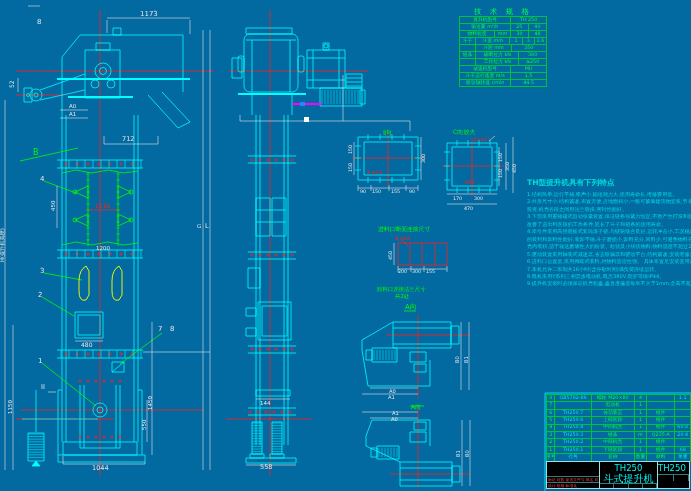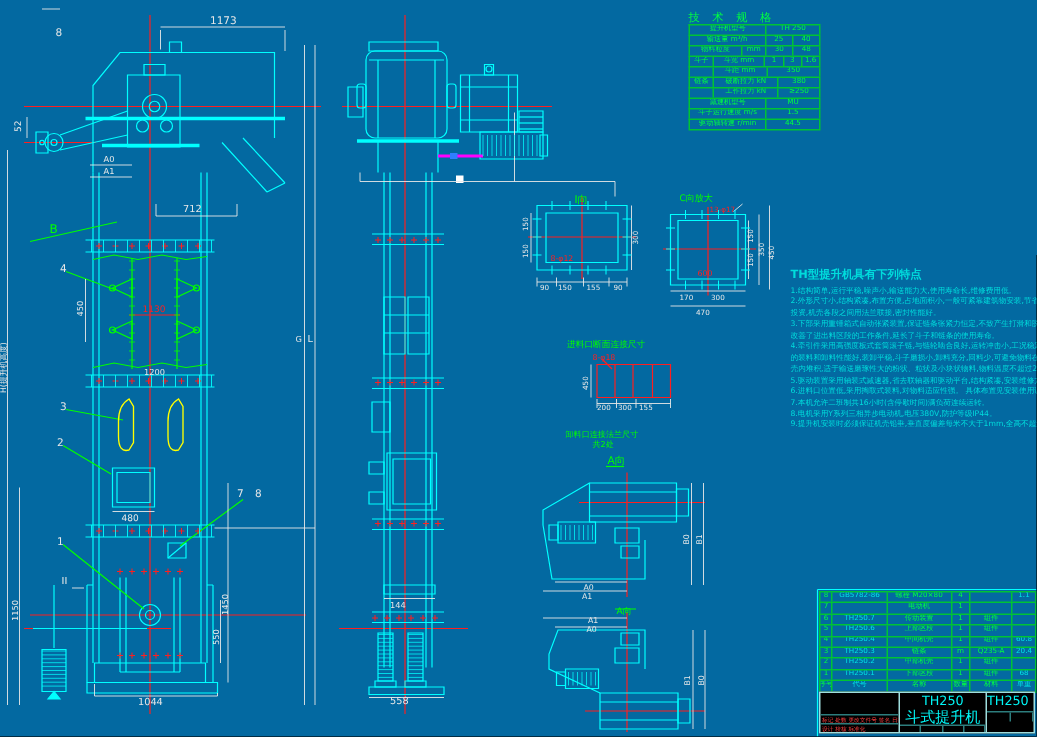--- a/index.html
+++ b/index.html
@@ -11,21 +11,21 @@
   .s-c{stroke:#00ffff;fill:none;stroke-width:.8;}
   .s-g{stroke:#00ff00;fill:none;stroke-width:.8;}
   .s-r{stroke:#ff1f1f;fill:none;stroke-width:.8;}
   .s-w{stroke:#e8e8e8;fill:none;stroke-width:.6;}
   .s-y{stroke:#ffff00;fill:none;stroke-width:.9;}
   .s-m{stroke:#ff00ff;fill:none;stroke-width:2;}
   .t2{stroke-width:2.2;}
   text{font-family:"DejaVu Sans",sans-serif;}
   
   .tech{position:absolute;left:459px;top:7px;width:88px;color:#00ff41;}
-  .tech .ttl{font-size:7.5px;letter-spacing:3px;height:9px;line-height:9px;white-space:nowrap;}
+  .tech .ttl{text-align:center;font-size:7.5px;letter-spacing:3px;height:9px;line-height:9px;white-space:nowrap;}
   .ftable{border-bottom:1px solid #00c434;}
   .frow{display:flex;border-left:1px solid #00c434;border-top:1px solid #00c434;box-sizing:border-box;}
   .fcell{border-right:1px solid #00c434;box-sizing:border-box;overflow:hidden;white-space:nowrap;
          display:flex;align-items:center;justify-content:center;font-size:4.8px;line-height:1;}
   
   .feat{position:absolute;left:527px;top:178px;width:166px;color:#00dcdc;}
   .fttl{font-size:7.6px;font-weight:bold;white-space:nowrap;margin-bottom:3px;}
   .fl{font-size:5.1px;line-height:7.45px;white-space:nowrap;overflow:hidden;}
   
   .bom{position:absolute;left:546px;top:394px;width:145px;color:#00ff41;}

